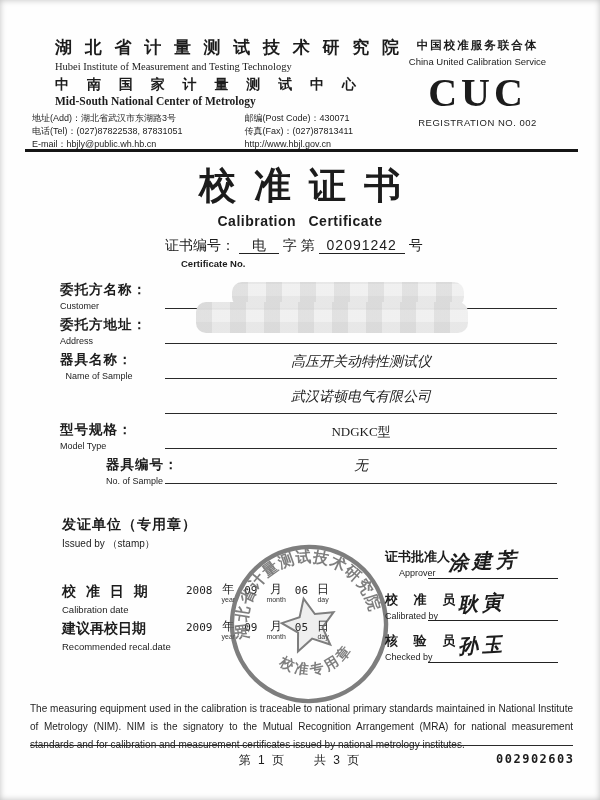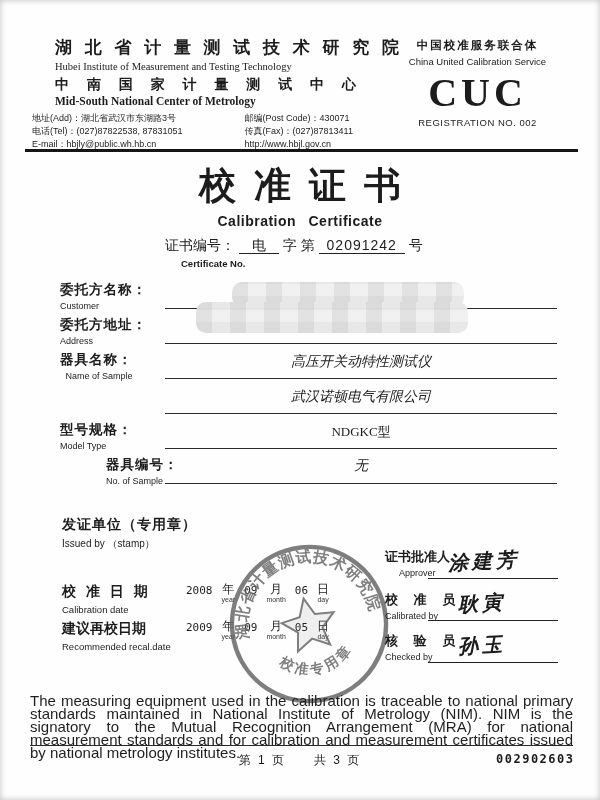--- a/index.html
+++ b/index.html
@@ -68,21 +68,21 @@
   .s-label-en{font-size:9px;margin-top:2px;}
   .sig-line{height:0;border-bottom:1.3px solid #222;}
   .sig{font-family:"Liberation Serif",serif;font-style:italic;font-weight:bold;
        font-size:20px;letter-spacing:4px;transform:rotate(-3deg);white-space:nowrap;}
 
   
   .stamp{opacity:.82;transform:rotate(-12deg);}
 
   
   .notice-cn{font-size:10px;line-height:13px;text-align:justify;}
-  .notice-en{font-size:15px;line-height:13px;color:#1f1f1f;text-align:justify;margin-top:13px;}
+  .notice-en{font-size:10px;line-height:18px;color:#1f1f1f;text-align:justify;margin-top:19px;}
   .page-line{width:100%;text-align:center;font-size:12px;letter-spacing:2px;}
   .serial{font-size:12px;font-weight:bold;letter-spacing:1.5px;font-family:"DejaVu Sans Mono",monospace;}
 </style>
 </head>
 <body>
 
 <div class="page">
 
   <div class="abs" style="left:55px;top:36px;">
     <div class="inst-cn">湖 北 省 计 量 测 试 技 术 研 究 院</div>

